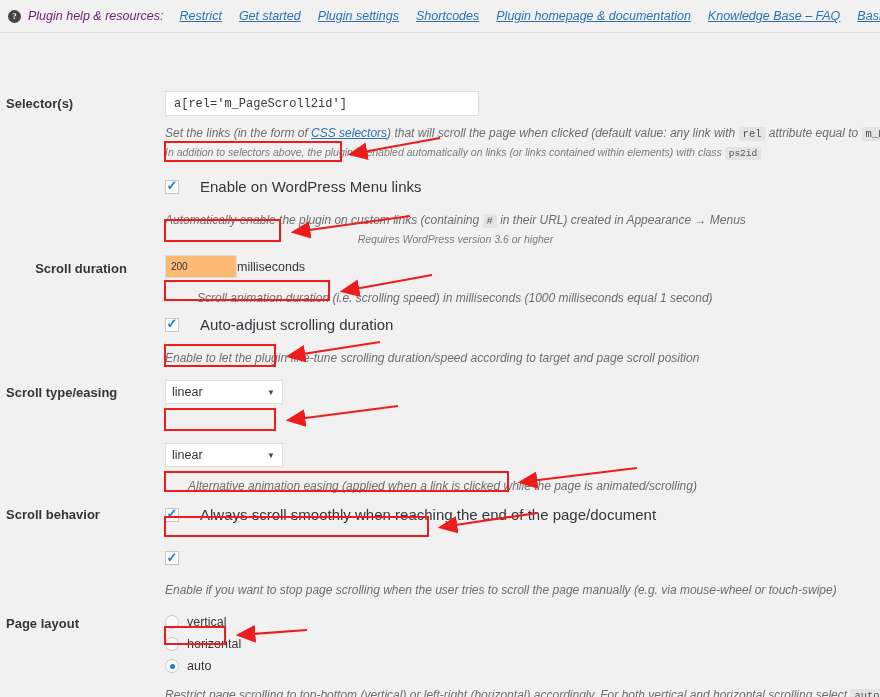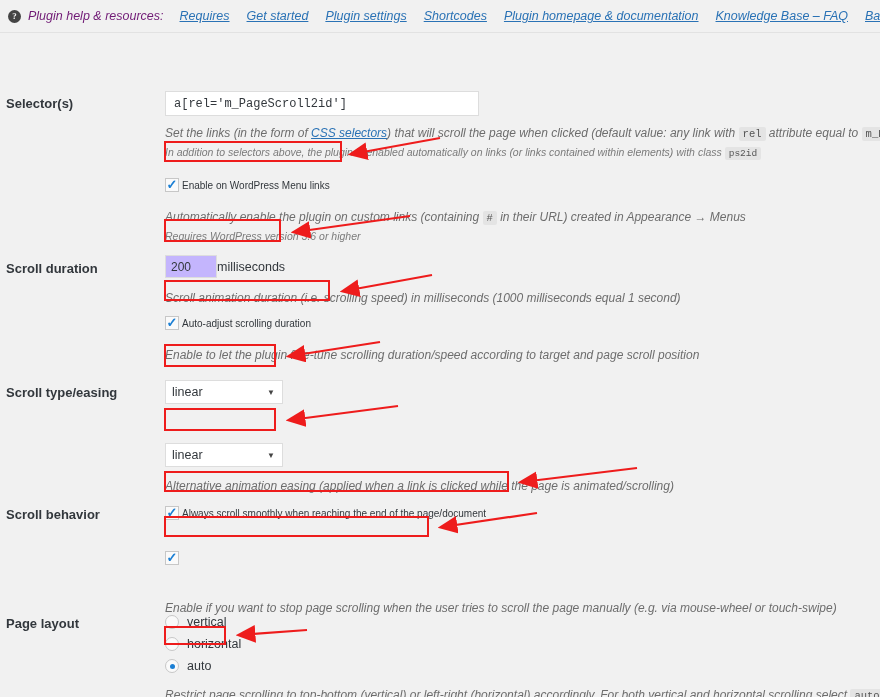--- a/index.html
+++ b/index.html
@@ -88,25 +88,25 @@
     font-size: 12px;
     color: #32373c;
     padding: 4px 8px;
     outline: none;
   }
   #selector-input { width: 314px; height: 25px; }
 
   
   .num-wrap { display: flex; align-items: center; }
   #duration-input {
-    width: 52px; height: 23px;
+    width: 72px; height: 23px;
     border: 1px solid #ddd;
-    background: #c4b5fd;
+    background: #fdba74;
     font-family: "Liberation Sans", sans-serif;
-    font-size: 12px;
+    font-size: 10px;
     padding: 2px 5px;
     color: #32373c;
     outline: none;
   }
   .unit {
     font-size: 12.5px;
     color: #32373c;
     margin-right: 4px;
   }
 
@@ -149,23 +149,23 @@
     position: relative;
   }
   .cbx .tick {
     color: #1b7fd4;
     font-size: 13px;
     line-height: 1;
     font-weight: bold;
     transform: translateY(-1px);
   }
   .cbx-label {
-    font-size: 10px;
-    color: #32373c;
-    margin-left: 3px;
+    font-size: 15px;
+    color: #32373c;
+    margin-left: 21px;
     white-space: nowrap;
   }
 
   
   .rdo-row { display: flex; align-items: center; margin-bottom: 8px; }
   .rdo {
     width: 14px; height: 14px;
     border: 1px solid #c7c7c7;
     background: #fafafa;
     border-radius: 50%;
@@ -214,21 +214,21 @@
   }
   
   .arrow { position: absolute; pointer-events: none; }
 </style>
 </head>
 <body>
 
 <div id="help-bar">
   <span id="help-icon">?</span>
   <span id="help-label">Plugin help &amp; resources:</span>
-  <a class="help-link">Requires</a>
+  <a class="help-link">Restrict</a>
   <a class="help-link">Get started</a>
   <a class="help-link">Plugin settings</a>
   <a class="help-link">Shortcodes</a>
   <a class="help-link">Plugin homepage &amp; documentation</a>
   <a class="help-link">Knowledge Base – FAQ</a>
   <a class="help-link">Basic tutorial</a>
 </div>
 
 <div id="form">
 
@@ -249,32 +249,32 @@
     <div class="field" style="top:0;">
       <div class="cbx-row">
         <span class="cbx">
             <span class="tick">✓</span>
           </span>
         <span class="cbx-label">Enable on WordPress Menu links</span>
       </div>
       <div class="desc" style="margin-top:17px;">
         <span>Automatically enable the plugin on custom links (containing </span><code class="chip">#</code><span> in their URL) created in Appearance → Menus</span>
       </div>
-      <div class="desc small" style="margin-top:2px;">Requires WordPress version 3.6 or higher</div>
+      <div class="desc small" style="margin-top:2px;text-align:center;">Requires WordPress version 3.6 or higher</div>
     </div>
   </div>
 
   <div class="row" style="top:222px;">
-    <div class="row-label" style="top:6px;">Scroll duration</div>
+    <div class="row-label" style="top:6px;text-align:center;">Scroll duration</div>
     <div class="field" style="top:0;">
       <div class="num-wrap">
         <input id="duration-input" type="text" value="200" style="">
         <span class="unit">milliseconds</span>
       </div>
-      <div class="desc" style="margin-top:12px;">Scroll animation duration (i.e. scrolling speed) in milliseconds (1000 milliseconds equal 1 second)</div>
+      <div class="desc" style="margin-top:12px;padding-left:32px;">Scroll animation duration (i.e. scrolling speed) in milliseconds (1000 milliseconds equal 1 second)</div>
     </div>
   </div>
 
   <div class="row" style="top:283px;">
     <div class="field" style="top:0;">
       <div class="cbx-row">
         <span class="cbx">
             <span class="tick">✓</span>
           </span>
         <span class="cbx-label">Auto-adjust scrolling duration</span>
@@ -292,21 +292,21 @@
       </div>
     </div>
   </div>
 
   <div class="row" style="top:410px;">
     <div class="field" style="top:0;">
       <div class="sel">
         <span>linear</span>
         <span class="caret">▼</span>
       </div>
-      <div class="desc" style="margin-top:11px;">Alternative animation easing (applied when a link is clicked while the page is animated/scrolling)</div>
+      <div class="desc" style="margin-top:11px;padding-left:23px;">Alternative animation easing (applied when a link is clicked while the page is animated/scrolling)</div>
     </div>
   </div>
 
   <div class="row" style="top:473px;">
     <div class="row-label" style="top:1px;">Scroll behavior</div>
     <div class="field" style="top:0;">
       <div class="cbx-row">
         <span class="cbx">
             <span class="tick">✓</span>
           </span>
@@ -315,21 +315,21 @@
     </div>
   </div>
 
   <div class="row" style="top:518px;">
     <div class="field" style="top:0;">
       <div class="cbx-row">
         <span class="cbx">
             <span class="tick">✓</span>
           </span>
       </div>
-      <div class="desc" style="margin-top:35px;">Enable if you want to stop page scrolling when the user tries to scroll the page manually (e.g. via mouse-wheel or touch-swipe)</div>
+      <div class="desc" style="margin-top:17px;">Enable if you want to stop page scrolling when the user tries to scroll the page manually (e.g. via mouse-wheel or touch-swipe)</div>
     </div>
   </div>
 
   <div class="row" style="top:582px;">
     <div class="row-label" style="top:1px;">Page layout</div>
     <div class="field" style="top:0;">
       <div class="rdo-row">
         <span class="rdo"></span>
         <span class="rdo-label">vertical</span>
       </div>

